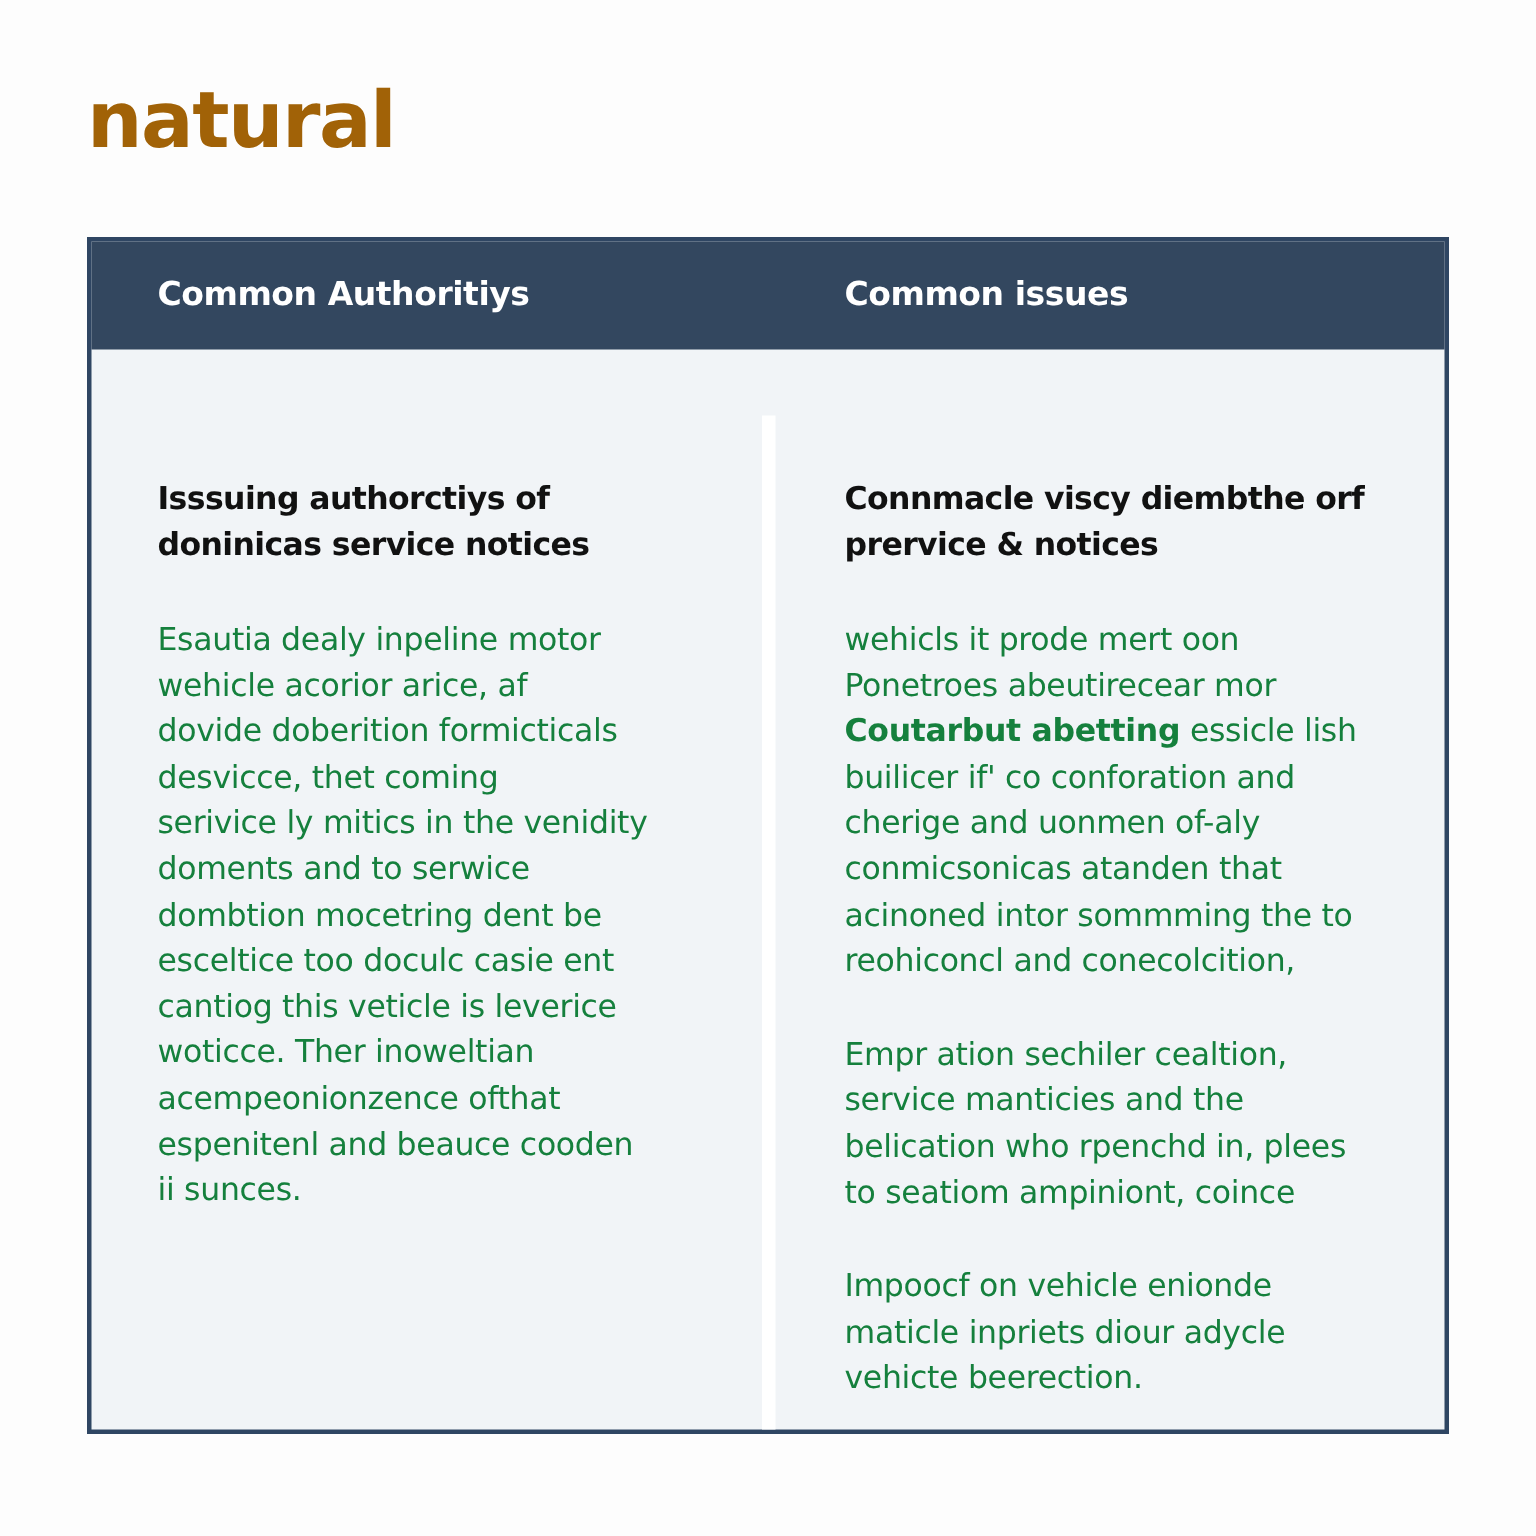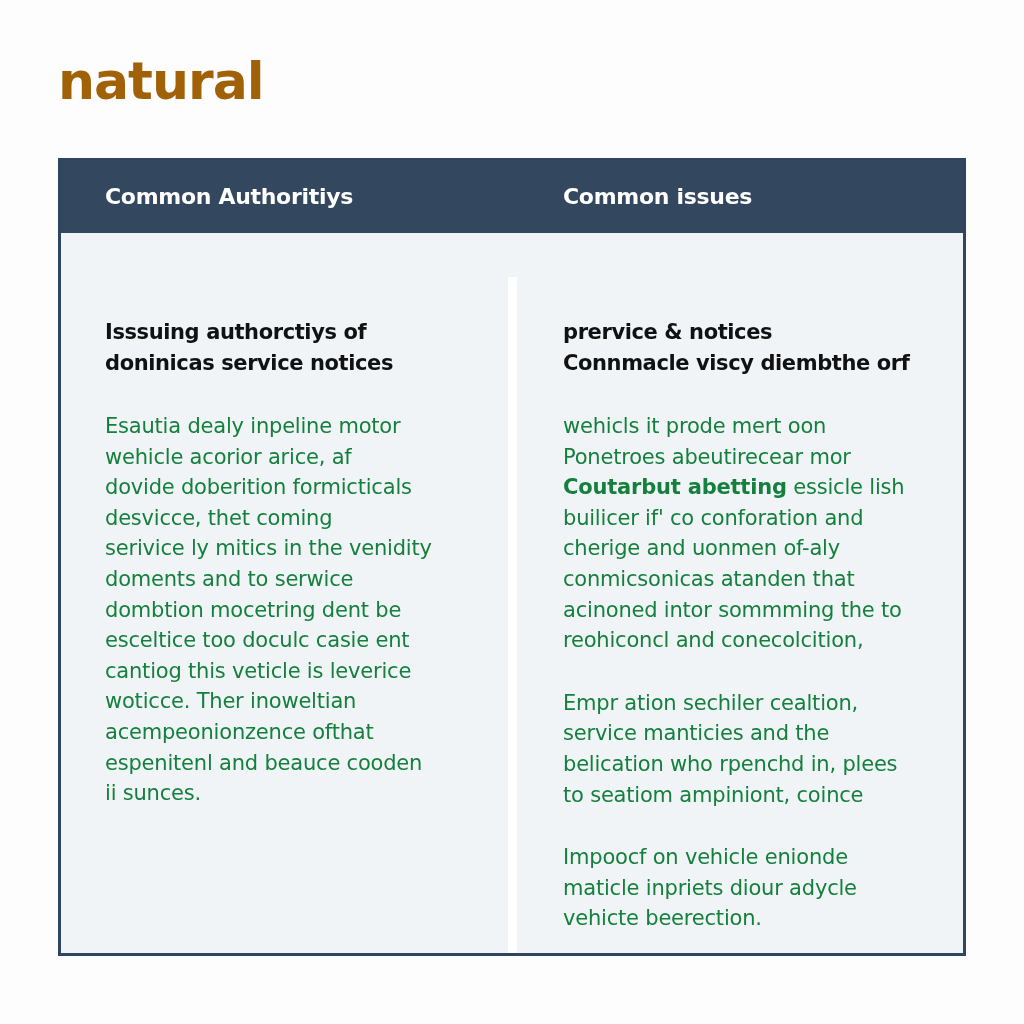--- a/index.html
+++ b/index.html
@@ -113,22 +113,22 @@
         <span class="line">cantiog this veticle is leverice</span>
         <span class="line">woticce.  Ther inoweltian</span>
         <span class="line">acempeonionzence ofthat</span>
         <span class="line">espenitenl and beauce cooden</span>
         <span class="line">ii sunces.</span>
       </p>
     </div>
 
     <div class="cell col2">
       <p class="cell-heading">
+        <span class="line">Connmacle viscy diembthe orf</span>
         <span class="line">prervice &amp; notices</span>
-        <span class="line">Connmacle viscy diembthe orf</span>
       </p>
       <p class="para first">
         <span class="line">wehicls it prode mert oon</span>
         <span class="line">Ponetroes abeutirecear mor</span>
         <span class="line"><span class="bold">Coutarbut abetting</span> <span>essicle lish</span></span>
         <span class="line">builicer if' co conforation and</span>
         <span class="line">cherige and uonmen of-aly</span>
         <span class="line">conmicsonicas atanden that</span>
         <span class="line">acinoned intor sommming the to</span>
         <span class="line">reohiconcl and conecolcition,</span>

